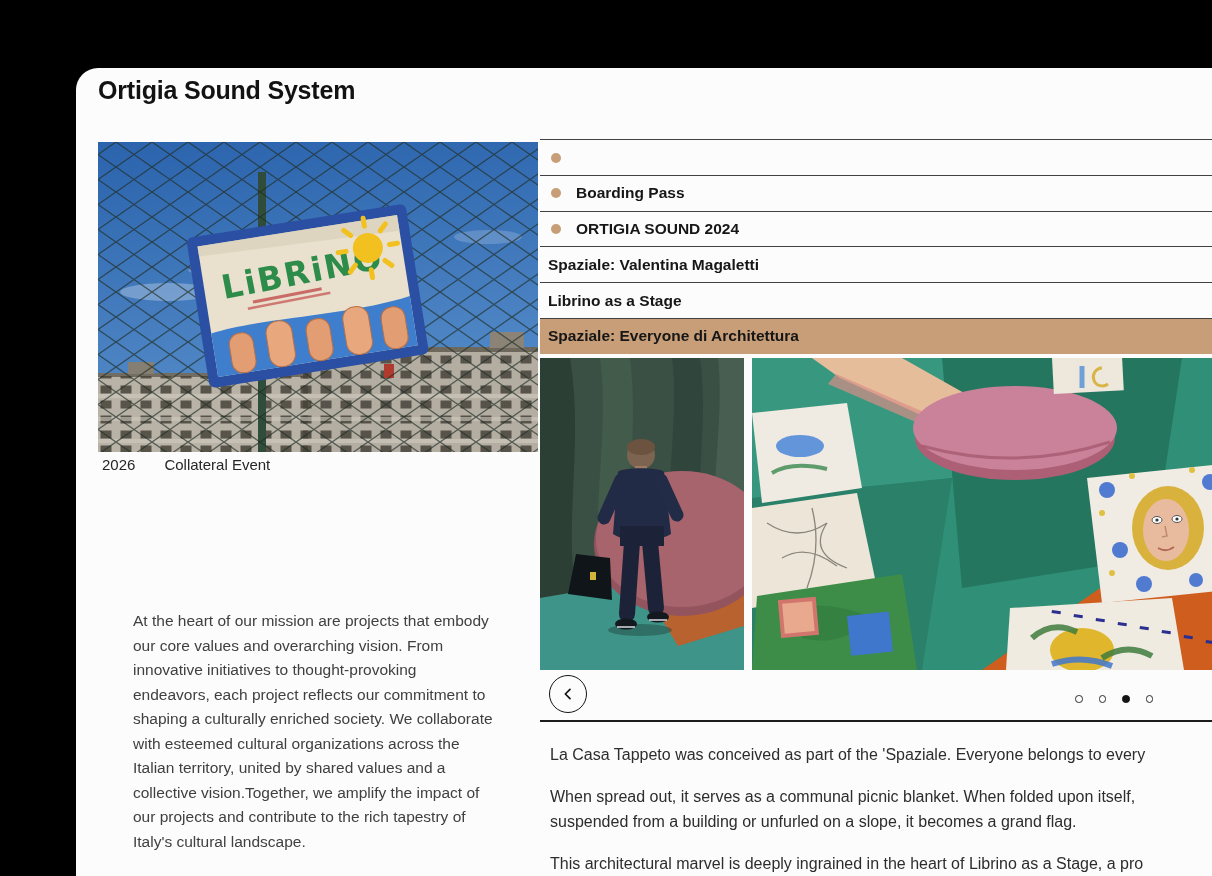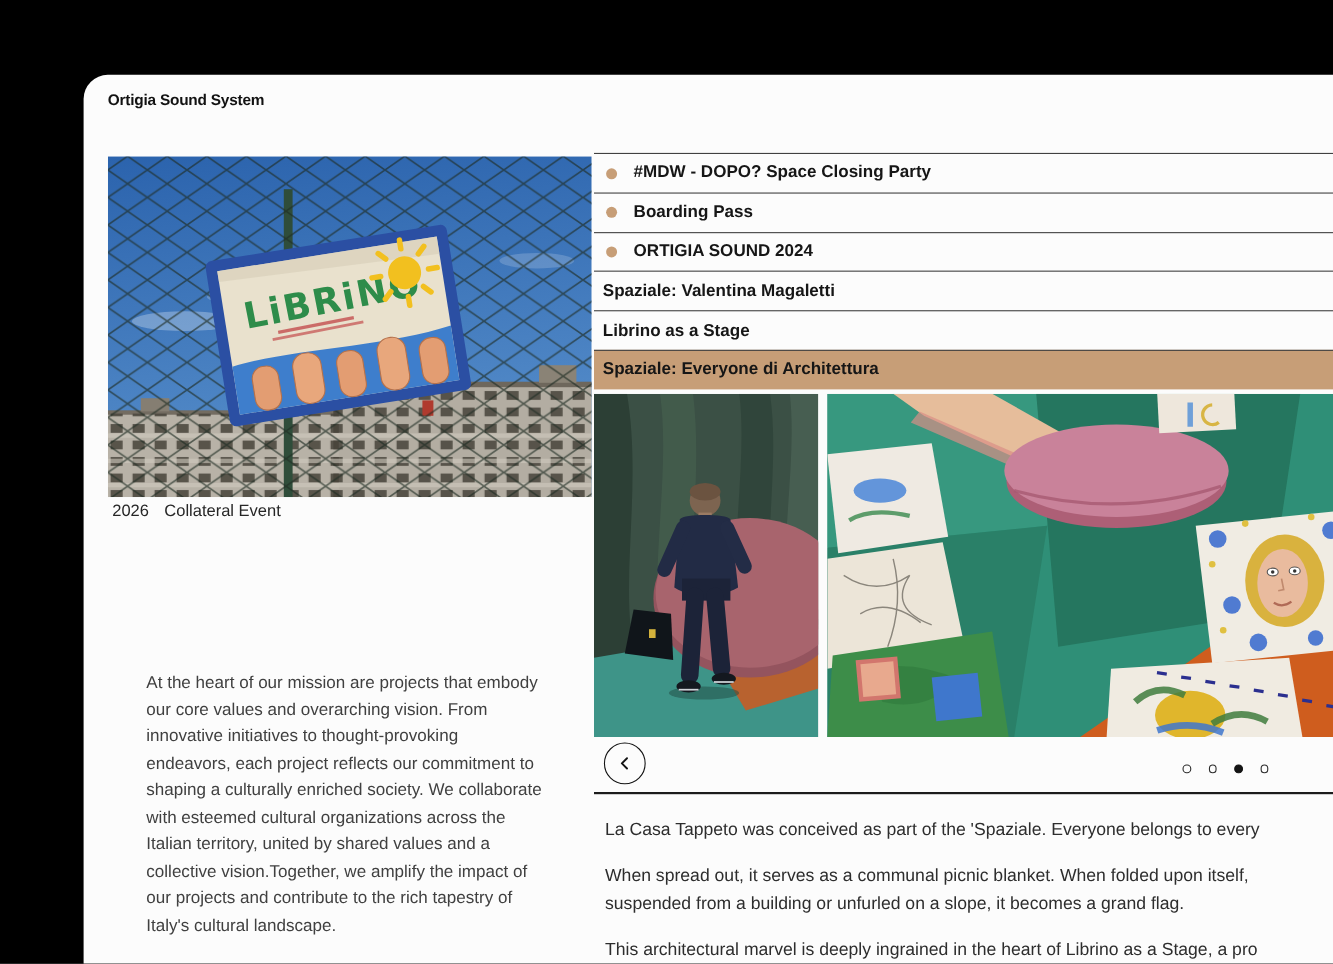--- a/index.html
+++ b/index.html
@@ -1,25 +1,25 @@
 <!DOCTYPE html>
 <html style="--accent: #c79e77; --dot-active: #141414;"><head>
 <meta charset="utf-8">
 <style>
   html,body{margin:0;padding:0;width:1212px;height:876px;overflow:hidden;
     background:#000;font-family:"Liberation Sans","DejaVu Sans",sans-serif;}
   .card{position:absolute;left:76px;top:68px;width:1424px;height:808px;
     background:#fcfcfc;border-top-left-radius:22px;overflow:hidden;}
   
-  .page-title{position:absolute;left:22px;top:11px;font-size:14px;line-height:23px;
+  .page-title{position:absolute;left:22px;top:11px;font-size:25px;line-height:23px;
     font-weight:700;color:#121212;letter-spacing:-.2px;text-align:center;}
   
   .hero{position:absolute;left:22px;top:74px;width:440px;height:310px;overflow:hidden;}
   .caption{position:absolute;left:26px;top:388px;font-size:15px;color:#262626;}
-  .caption .cap-label{margin-left:14px;text-align:center;}
+  .caption .cap-label{margin-left:29px;text-align:center;}
   
   .mission{position:absolute;left:57px;top:541px;width:364px;font-size:15.5px;
     line-height:24.5px;color:#404040;}
   
   .projects-list{position:absolute;left:464px;top:71px;width:1100px;}
   .project-row{position:relative;height:35.8px;box-sizing:border-box;
     border-top:1.5px solid #414141;display:flex;align-items:center;
     padding-left:36px;font-size:15.5px;font-weight:700;color:#161616;cursor:pointer;}
   .project-row .bullet{position:absolute;left:11px;top:12.5px;width:10px;height:10px;
     border-radius:50%;background:var(--accent,#c79e77);}
@@ -122,21 +122,20 @@
 
   <div class="caption">
     <span class="cap-year">2026</span><span class="cap-label">Collateral Event</span>
   </div>
 
   <div class="mission">At the heart of our mission are projects that embody our core values and overarching vision. From innovative initiatives to thought-provoking endeavors, each project reflects our commitment to shaping a culturally enriched society. We collaborate with esteemed cultural organizations across the Italian territory, united by shared values and a collective vision.Together, we amplify the impact of our projects and contribute to the rich tapestry of Italy's cultural landscape.</div>
 
   <div class="projects-list">
     <div class="project-row">
       <span class="bullet"></span>
-      <span>#MDW - DOPO? Space Closing Party</span>
     </div>
     <div class="project-row">
       <span class="bullet"></span>
       <span>Boarding Pass</span>
     </div>
     <div class="project-row">
       <span class="bullet"></span>
       <span>ORTIGIA SOUND 2024</span>
     </div>
     <div class="project-row no-bullet">

